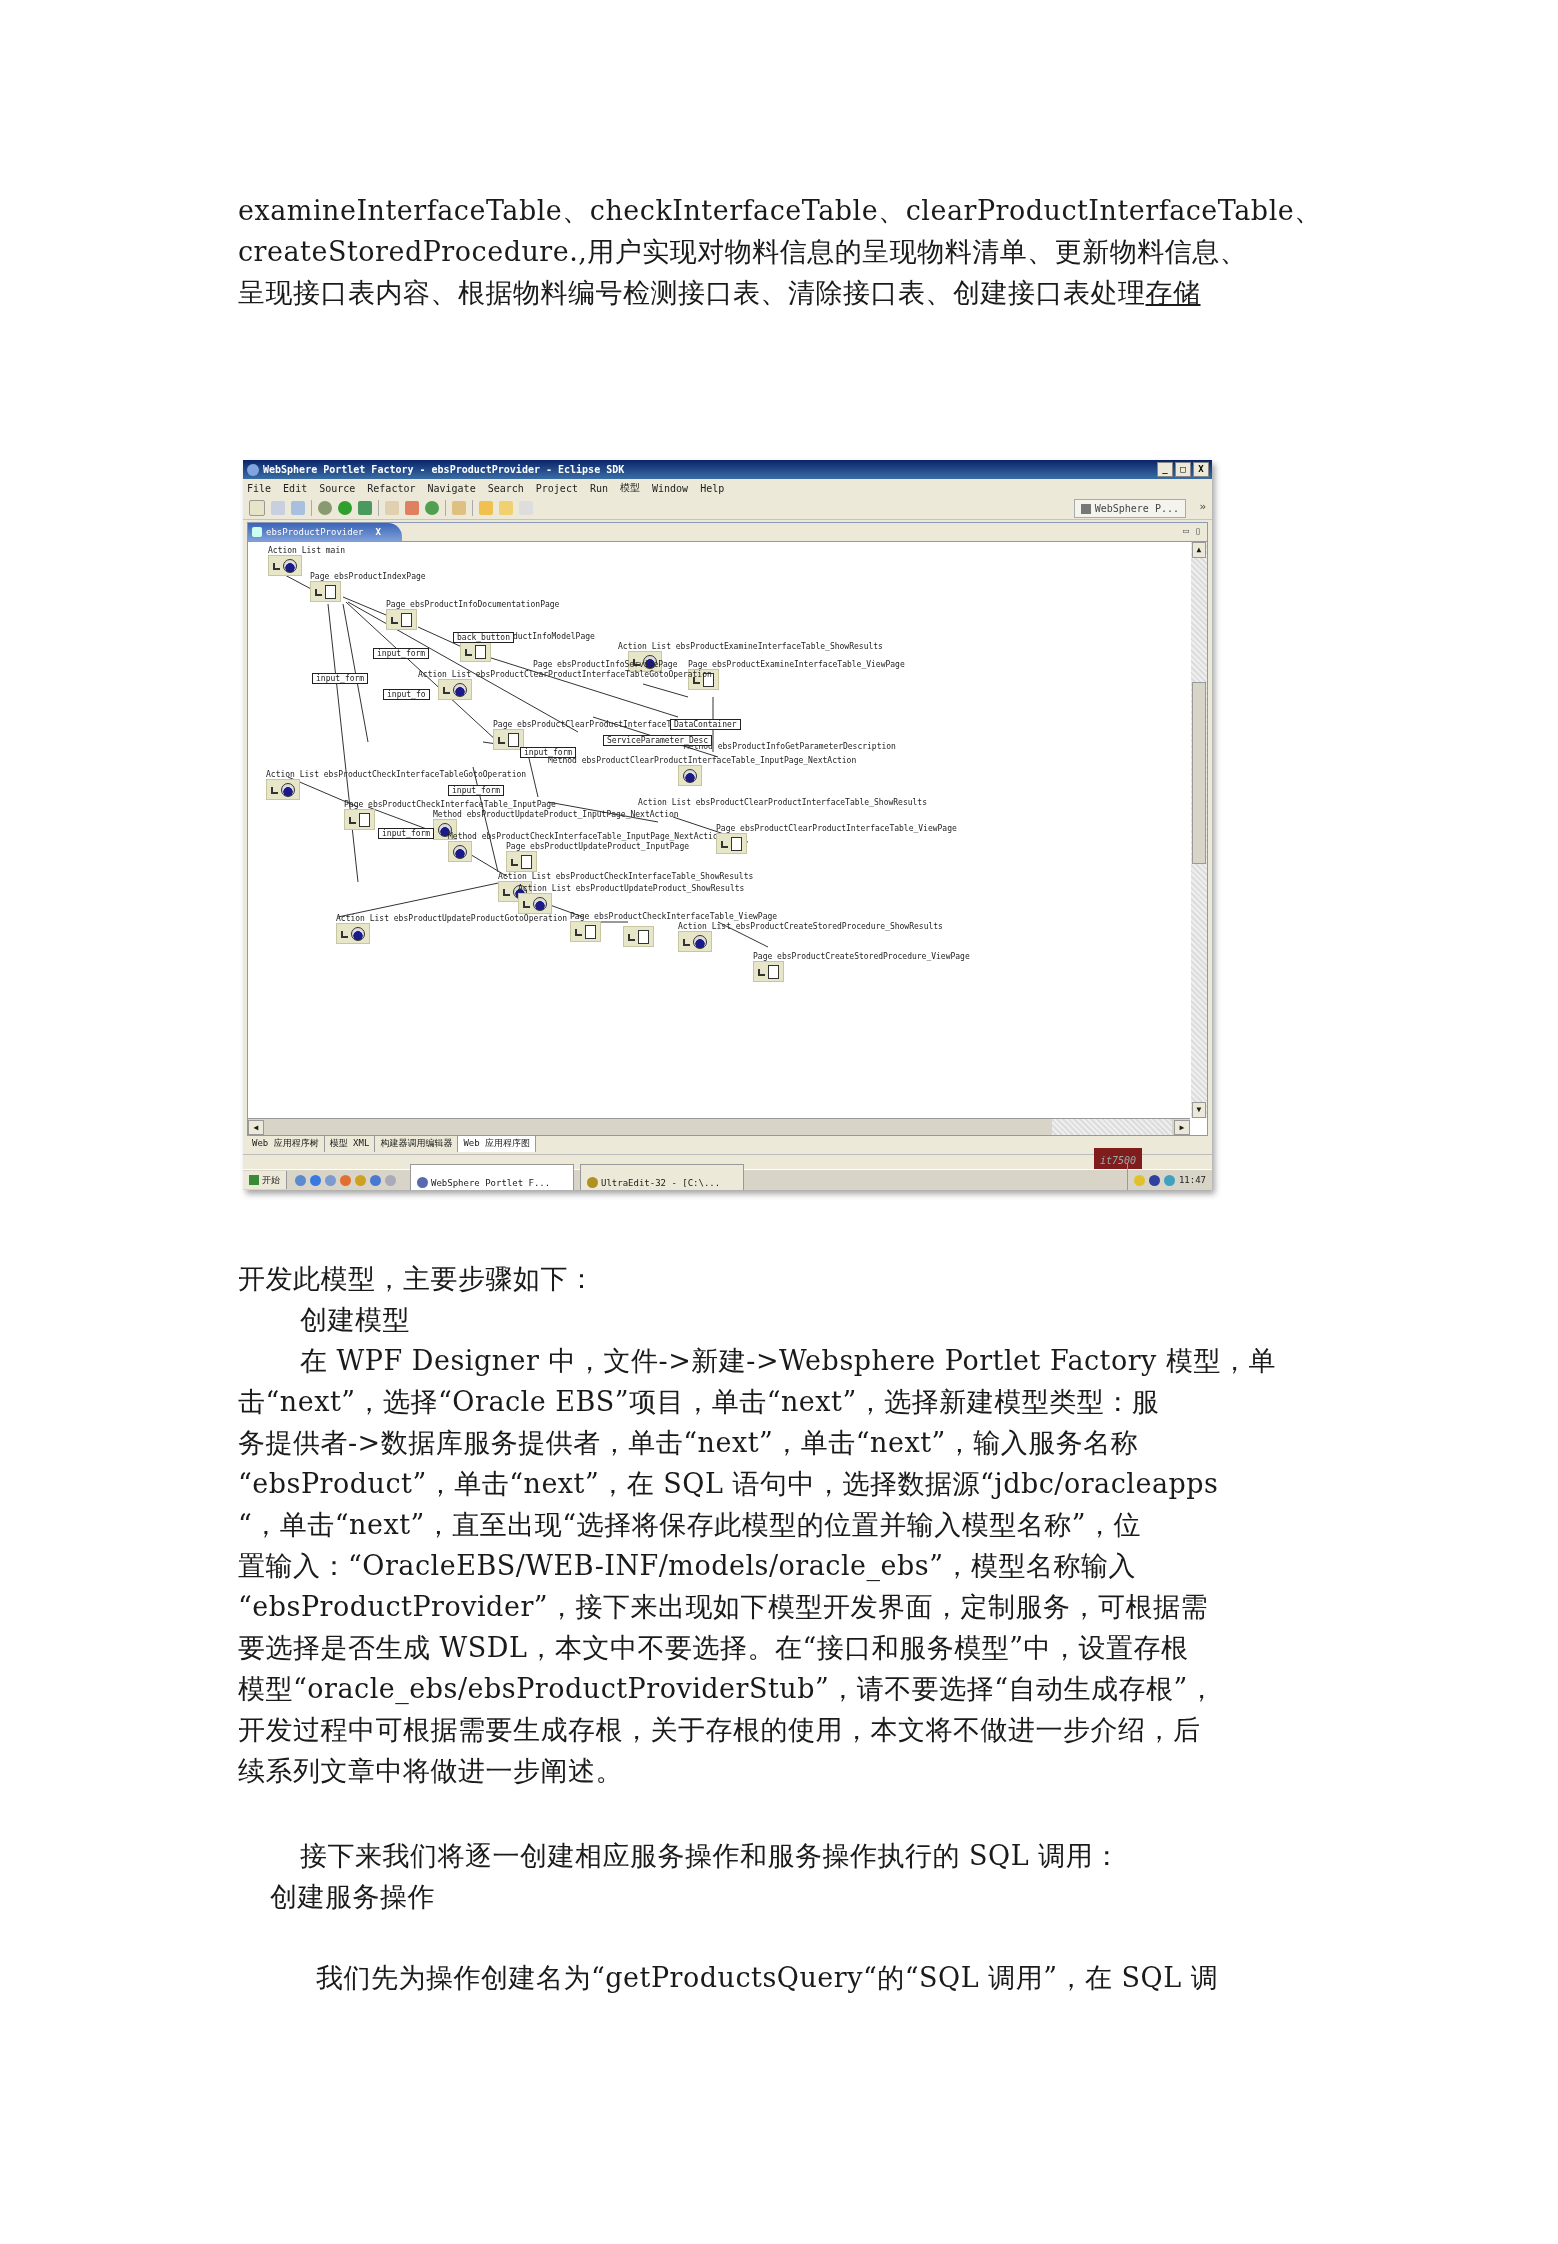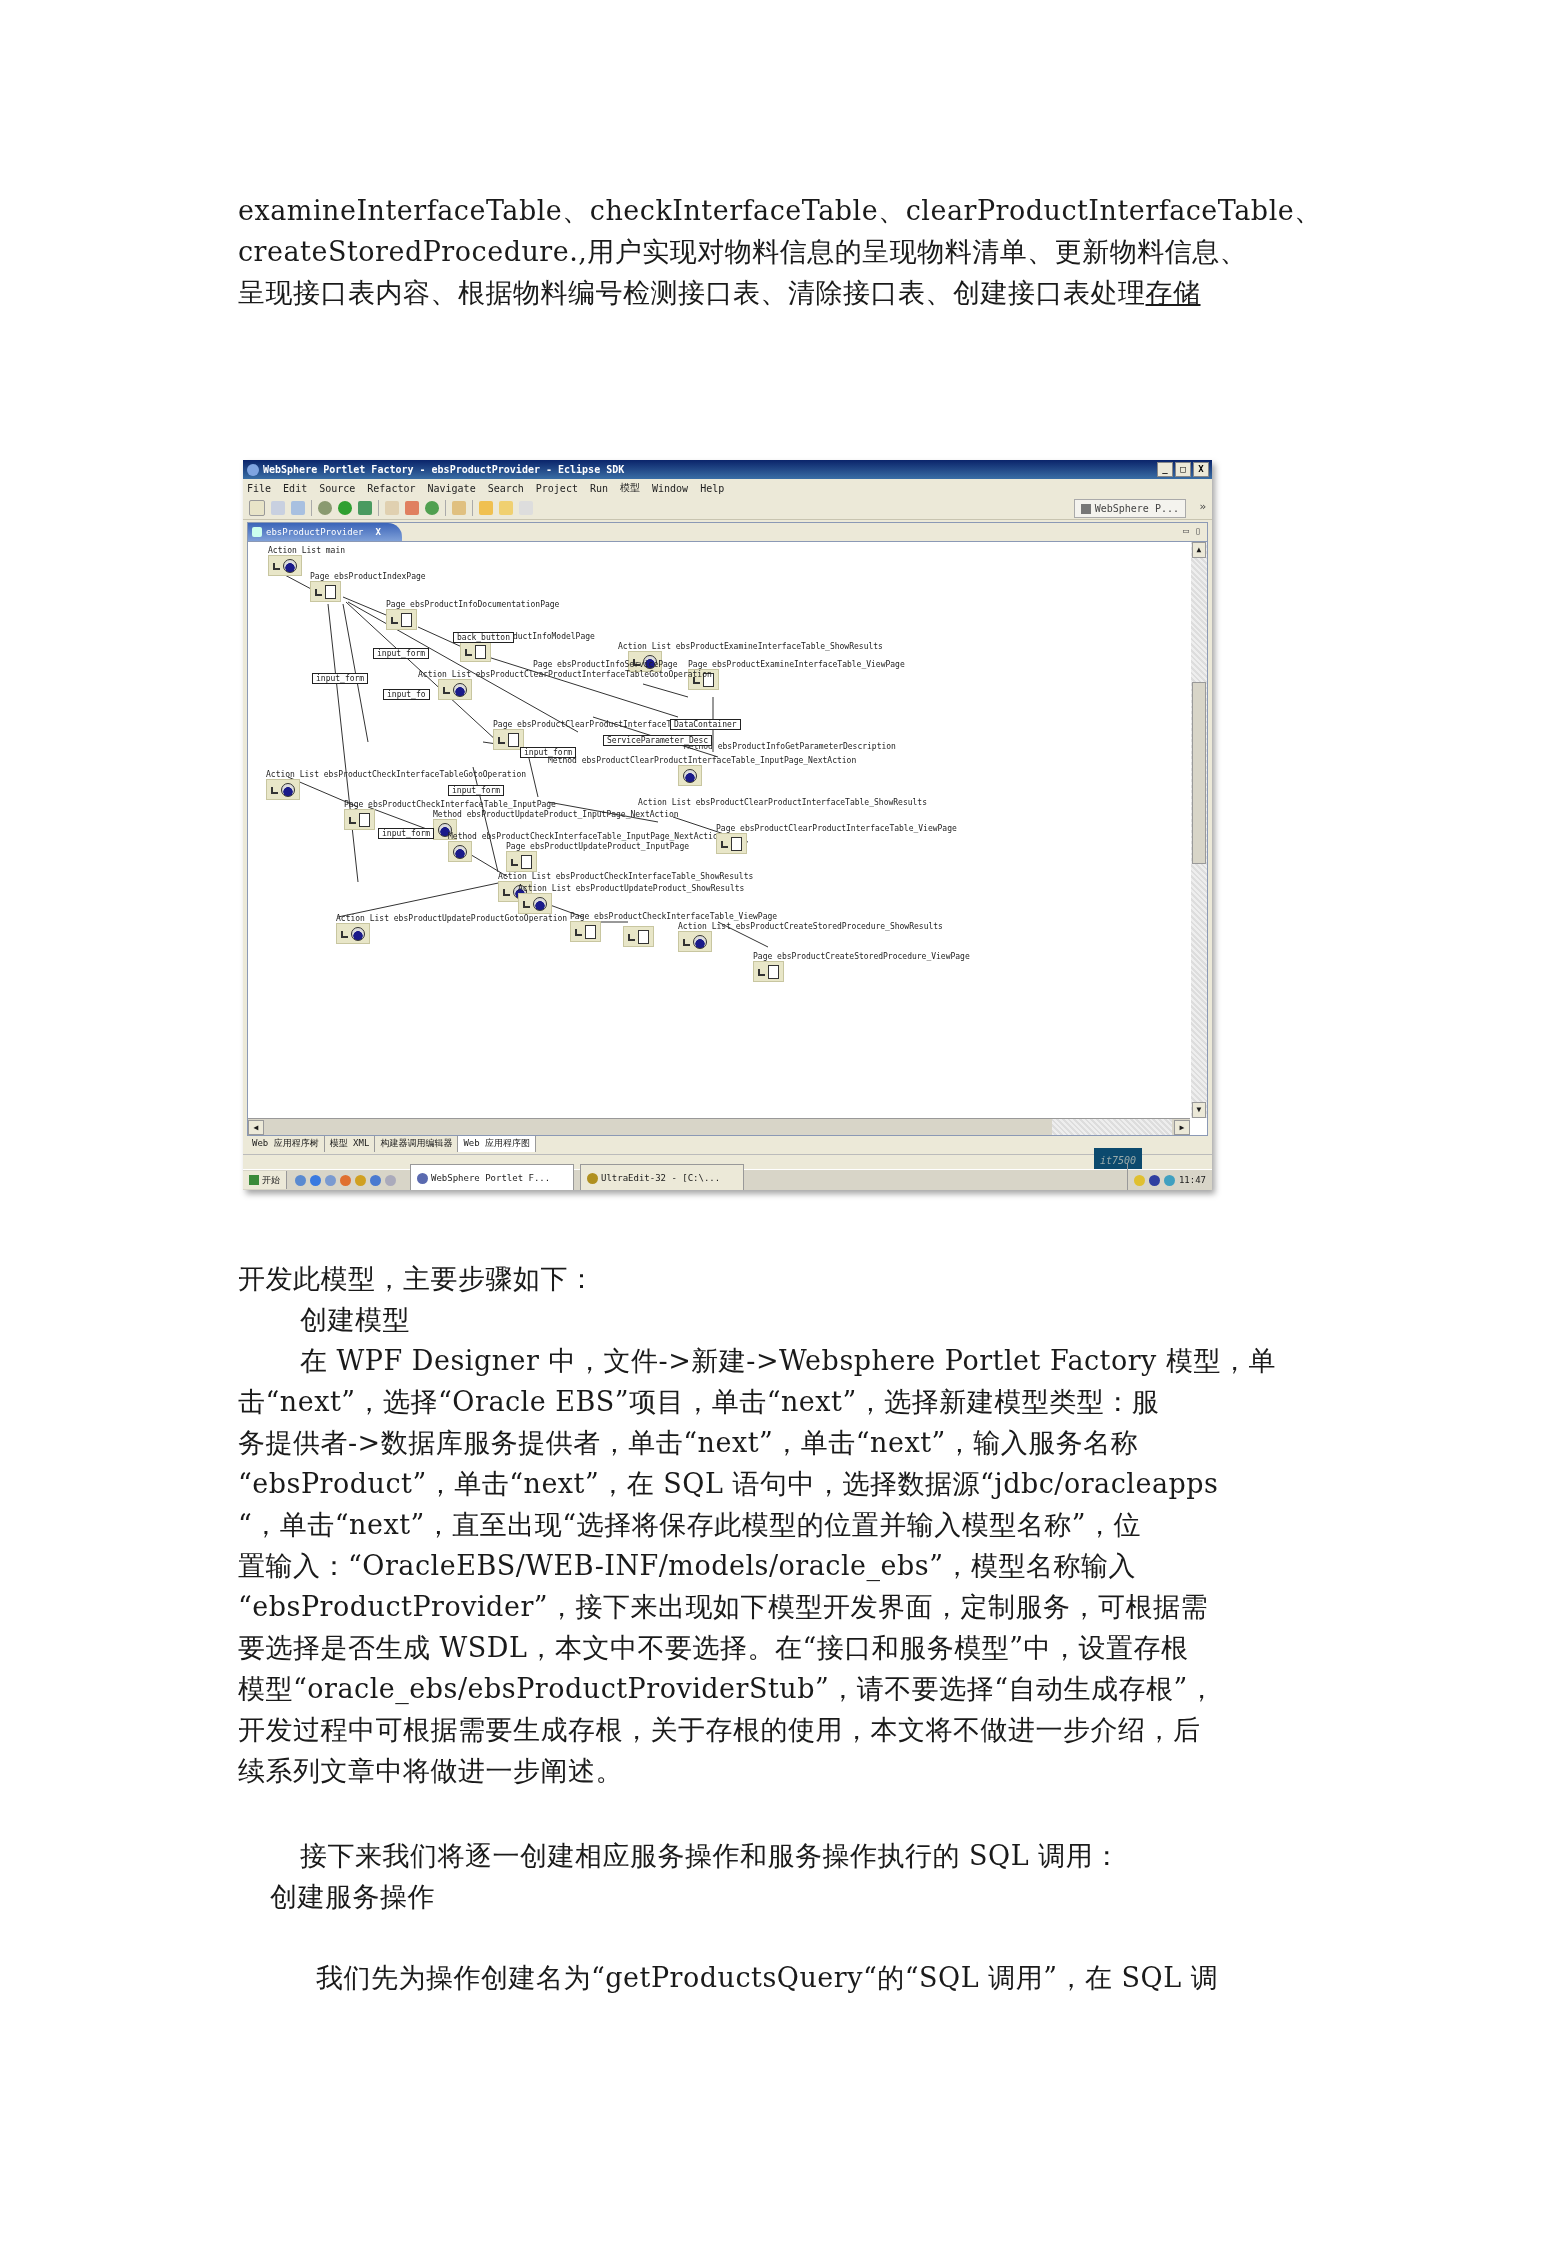--- a/index.html
+++ b/index.html
@@ -55,27 +55,27 @@
                padding: 2px 4px; height: 15px; }
   .corner { width: 5px; height: 5px; border-left: 2px solid #333; border-bottom: 2px solid #333; margin-bottom: 3px; }
   .pageicon { width: 9px; height: 12px; background: #fff; border: 1px solid #333; }
   .actionicon { width: 12px; height: 12px; border-radius: 50%; background: radial-gradient(circle at 50% 65%, #1a1a8a 45%, #dcdcdc 50%); border: 1px solid #333; }
   .conn { position: absolute; font-size: 8px; border: 1px solid #222; background: #fff; padding: 0 3px; white-space: nowrap; }
 
   .viewtabs { position: absolute; left: 4px; top: 676px; height: 16px; display: flex; font-size: 9px; }
   .viewtab { padding: 1px 5px; border-right: 1px solid #999; background: #ece9d8; }
   .viewtab.active { background: #fff; }
   .statusbar { position: absolute; left: 0; right: 0; top: 694px; height: 18px; border-top: 1px solid #bbb; }
-  .watermark { position: absolute; right: 70px; top: 688px; width: 48px; height: 26px; background: #0c4a6e; color: #9aa; font-size: 10px; font-style: italic; text-align: center; line-height: 26px; }
+  .watermark { position: absolute; right: 70px; top: 688px; width: 48px; height: 26px; background: #7f1d1d; color: #9aa; font-size: 10px; font-style: italic; text-align: center; line-height: 26px; }
   .taskbar { position: absolute; left: 0; right: 0; bottom: 0; height: 20px; background: #d8d5c8; border-top: 1px solid #fff;
              display: flex; align-items: center; font-size: 9px; }
   .start { padding: 0 6px; border-right: 1px solid #999; height: 18px; display: flex; align-items: center; gap: 3px; background: #ece9d8; }
   .quick { display: flex; gap: 4px; padding: 0 8px; }
   .qi { width: 11px; height: 11px; border-radius: 50%; }
-  .task { height: 15px; border: 1px solid #999; background: #ece9d8; padding: 8px 6px; margin-left: 6px; display: flex; align-items: flex-start; gap: 3px; width: 150px; }
+  .task { height: 15px; border: 1px solid #999; background: #ece9d8; padding: 8px 6px; margin-left: 6px; display: flex; align-items: flex-end; gap: 3px; width: 150px; }
   .task.active { background: #fff; }
   .tray { margin-left: auto; display: flex; gap: 4px; align-items: center; padding: 0 6px; border-left: 1px solid #999; height: 34px; }
 </style>
 </head>
 <body>
 
 <div class="para" style="top:190px;">
   <span class="line">examineInterfaceTable、checkInterfaceTable、clearProductInterfaceTable、</span>
   <span class="line">createStoredProcedure.,用户实现对物料信息的呈现物料清单、更新物料信息、</span>
   <span class="line"><span>呈现接口表内容、根据物料编号检测接口表、清除接口表、创建接口表处理</span><span class="underline">存储</span></span>

